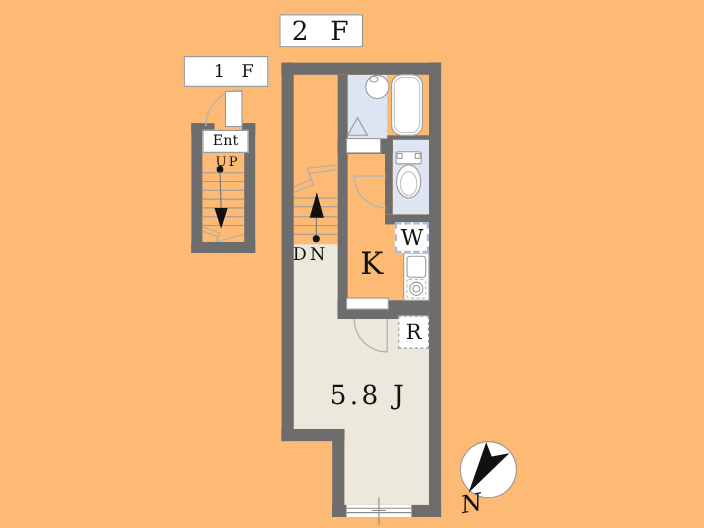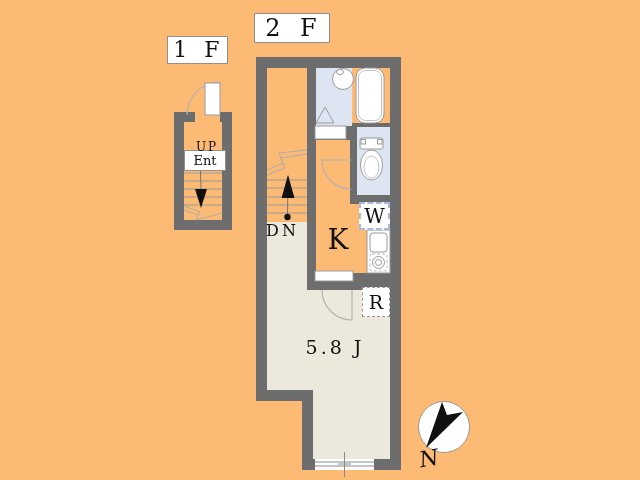--- a/index.html
+++ b/index.html
@@ -20,28 +20,28 @@
   .doorarc{stroke:var(--arc);stroke-width:1.2;fill:none;}
   .blackmark{fill:#111;}
   .stem{stroke:#777;stroke-width:1;}
   .winline{stroke:#8a8a8a;stroke-width:1;}
   .dashbox{fill:#ffffff;stroke:#bbbbbb;stroke-width:1;stroke-dasharray:3 2;}
   .compass-circle{fill:#ffffff;stroke:var(--line);stroke-width:1;}
   .label{position:absolute;display:flex;align-items:center;justify-content:center;
          color:var(--ink);line-height:1;white-space:nowrap;}
   .boxed{background:#fff;border:1px solid var(--boxborder);}
   .lbl-2f{left:254px;top:13px;width:70px;height:28px;font-size:24px;letter-spacing:6px;padding-left:4px;}
-  .lbl-1f{left:167px;top:36px;width:56px;height:26px;font-size:22px;letter-spacing:5px;padding-left:3px;}
-  .lbl-ent{left:184px;top:118px;width:40px;height:19px;font-size:13px;margin-top:32px;}
+  .lbl-1f{left:167px;top:51px;width:56px;height:26px;font-size:16px;letter-spacing:5px;padding-left:19px;}
+  .lbl-ent{left:184px;top:118px;width:40px;height:19px;font-size:13px;}
   .lbl-up{left:192px;top:140px;width:30px;height:13px;font-size:12px;letter-spacing:2px;}
   .lbl-dn{left:266px;top:224px;width:33px;height:13px;font-size:16px;letter-spacing:3px;}
   .lbl-k{left:320px;top:224px;width:36px;height:32px;font-size:28px;}
   .lbl-w{left:359px;top:202px;width:31px;height:28px;font-size:20px;background:#fff;border:2px dashed var(--washerborder);box-sizing:border-box;}
   .lbl-r{left:362px;top:287px;width:28px;height:30px;font-size:19px;background:#fff;border:1.5px dashed #9a9a9a;box-sizing:border-box;}
-  .lbl-room{left:300px;top:333px;width:70px;height:28px;font-size:19px;letter-spacing:3px;}
+  .lbl-room{left:300px;top:345px;width:70px;height:28px;font-size:24px;letter-spacing:3px;}
   .lbl-n{left:416px;top:445px;width:26px;height:28px;font-size:22px;font-style:italic;transform:rotate(-10deg);}
 </style>
 </head>
 <body>
 
 <div id="canvas">
 
   <svg id="plan-svg" width="640" height="480" viewBox="0 0 640 480">
 
     <g>

